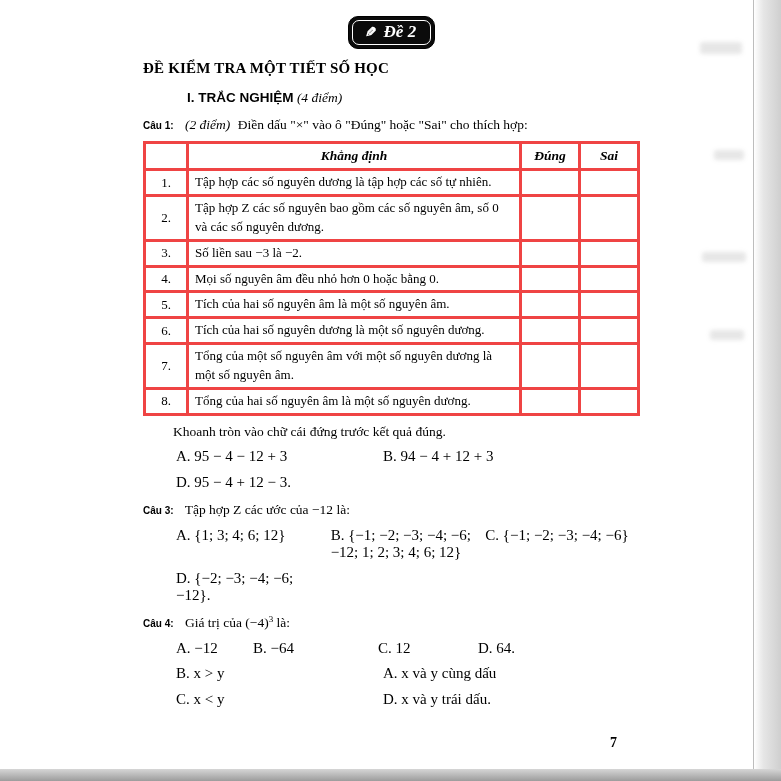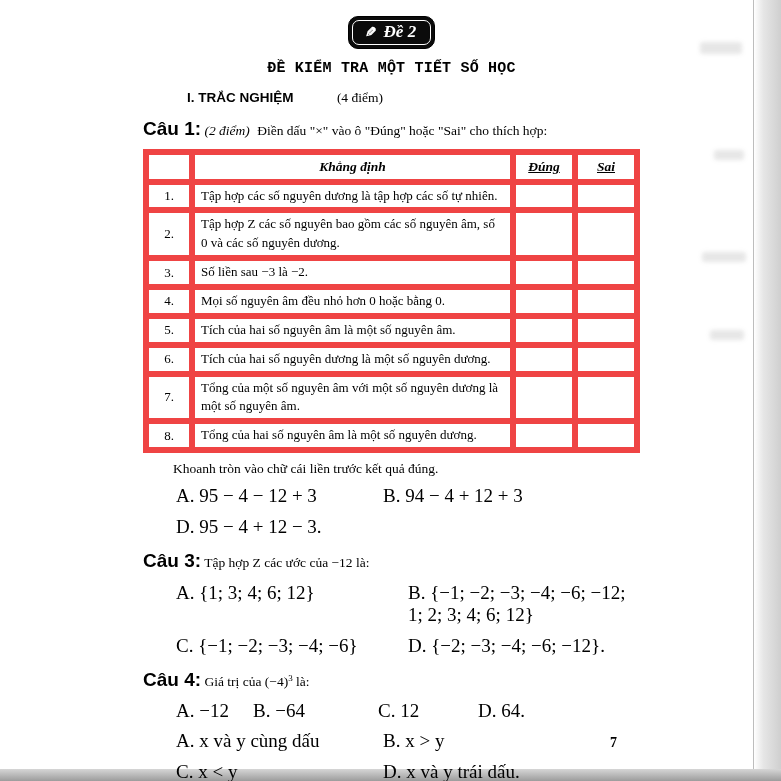--- a/index.html
+++ b/index.html
@@ -30,50 +30,50 @@
     background:#0b0b0b;border-radius:10px;padding:3px;border:1px solid #000;
   }
   .badge-inner{
     border:1.5px solid #fff;border-radius:7px;padding:1px 14px 2px 12px;
     color:#fff;font-style:italic;font-weight:bold;font-size:17px;
     display:flex;align-items:center;gap:7px;white-space:nowrap;
   }
   .badge-inner .pencil{font-style:normal;font-size:14px;transform:scaleX(-1);display:inline-block;}
 
   .doc-title{
-    margin-top:11px;text-align:center;
-    font-family:Liberation Mono, monospace;font-weight:bold;font-size:15px;
+    margin-top:11px;
+    font-family:Liberation Serif, serif;font-weight:bold;font-size:15px;
     letter-spacing:.2px;
   }
   .section-line{margin-top:13px;font-size:13.5px;}
   .sans-bold{font-family:"Liberation Sans", sans-serif;font-weight:bold;padding-left:44px;}
-  .ital{margin-left:40px;}
+  .ital{font-style:italic;}
 
   .q-head{margin-top:10px;font-size:13.5px;line-height:1.35;}
-  .q-label{font-family:"Liberation Sans", sans-serif;font-weight:bold;font-size:19px;}
+  .q-label{font-family:"Liberation Sans", sans-serif;font-weight:bold;font-size:10px;margin-right:8px;}
   .q-points{font-style:italic;margin-right:4px;text-align:center;}
 
   table.quiz{
     border-collapse:collapse;width:100%;margin-top:7px;font-size:13px;
   }
   table.quiz th, table.quiz td{
-    border:6px solid #ef4444;padding:2px 6px;vertical-align:middle;
+    border:3px solid #ef4444;padding:2px 6px;vertical-align:middle;
   }
   table.quiz th{
     font-weight:bold;font-style:italic;text-align:center;font-size:13.5px;padding:4px 6px;
   }
   td.cell-num{text-align:center;width:28px;}
   th.col-num{width:28px;}
-  th.col-check, td.cell-check{width:44px;text-decoration:underline;}
+  th.col-check, td.cell-check{width:44px;}
   td.cell-text{line-height:1.45;}
 
   .instruction{margin-top:8px;padding-left:30px;font-size:13.5px;}
 
-  .options{margin-top:8px;padding-left:33px;display:grid;row-gap:9px;font-size:19px;}
-  .cols-1{grid-template-columns:1fr 1fr;}
+  .options{margin-top:8px;padding-left:33px;display:grid;row-gap:9px;font-size:15px;}
+  .cols-1{grid-template-columns:1fr 1fr 1fr;}
   .cols-2{grid-template-columns:207px 1fr;}
   .cols-4{grid-template-columns:77px 125px 100px auto;}
 
   sup{font-size:9px;vertical-align:super;line-height:0;}
 
   .page-number{
     position:absolute;left:610px;top:735px;
     font-weight:bold;font-size:14px;
   }
 </style>
@@ -173,21 +173,21 @@
 
         <tr>
           <td class="cell-num">8.</td>
           <td class="cell-text">Tổng của hai số nguyên âm là một số nguyên dương.</td>
           <td class="cell-check"></td>
           <td class="cell-check"></td>
         </tr>
       </tbody>
   </table>
 
-  <div class="instruction">Khoanh tròn vào chữ cái liền trước kết quả đúng.</div>
+  <div class="instruction">Khoanh tròn vào chữ cái đứng trước kết quả đúng.</div>
 
   <div class="options cols-2">
 
   <span class="option">A. 95 − 4 − 12 + 3</span>
       <span class="option">B. 94 − 4 + 12 + 3</span>
       <span class="option">D. 95 − 4 + 12 − 3.</span>
     </div>
 
   <div class="q-head">
     <span class="q-label">Câu 3:</span>
@@ -208,21 +208,21 @@
   <div class="options cols-4">
 
   <span class="option">A. −12</span>
       <span class="option">B. −64</span>
       <span class="option">C. 12</span>
       <span class="option">D. 64.</span>
     </div>
 
   <div class="options cols-2">
 
-  <span class="option">A. x và y cùng dấu</span>
-      <span class="option">B. x &gt; y</span>
+  <span class="option">B. x &gt; y</span>
+      <span class="option">A. x và y cùng dấu</span>
       <span class="option">C. x &lt; y</span>
       <span class="option">D. x và y trái dấu.</span>
     </div>
 
 </div>
 
 <div class="page-number">7</div>
 
 </body></html>

